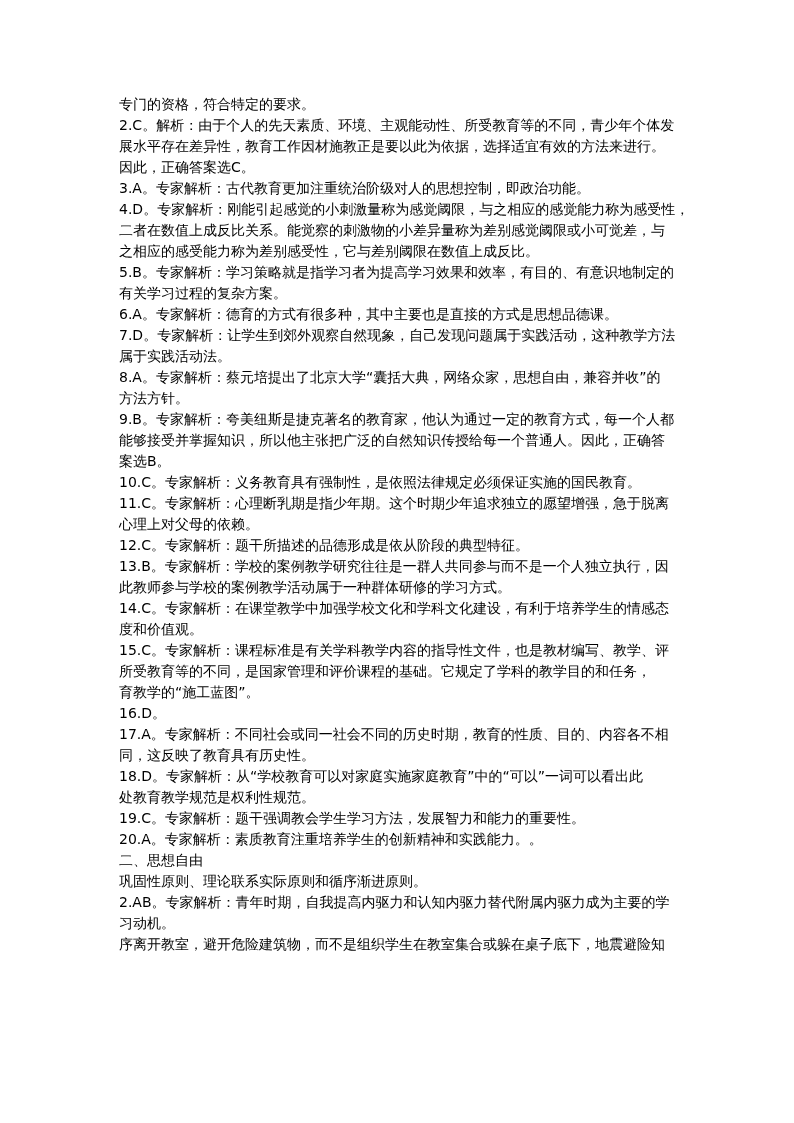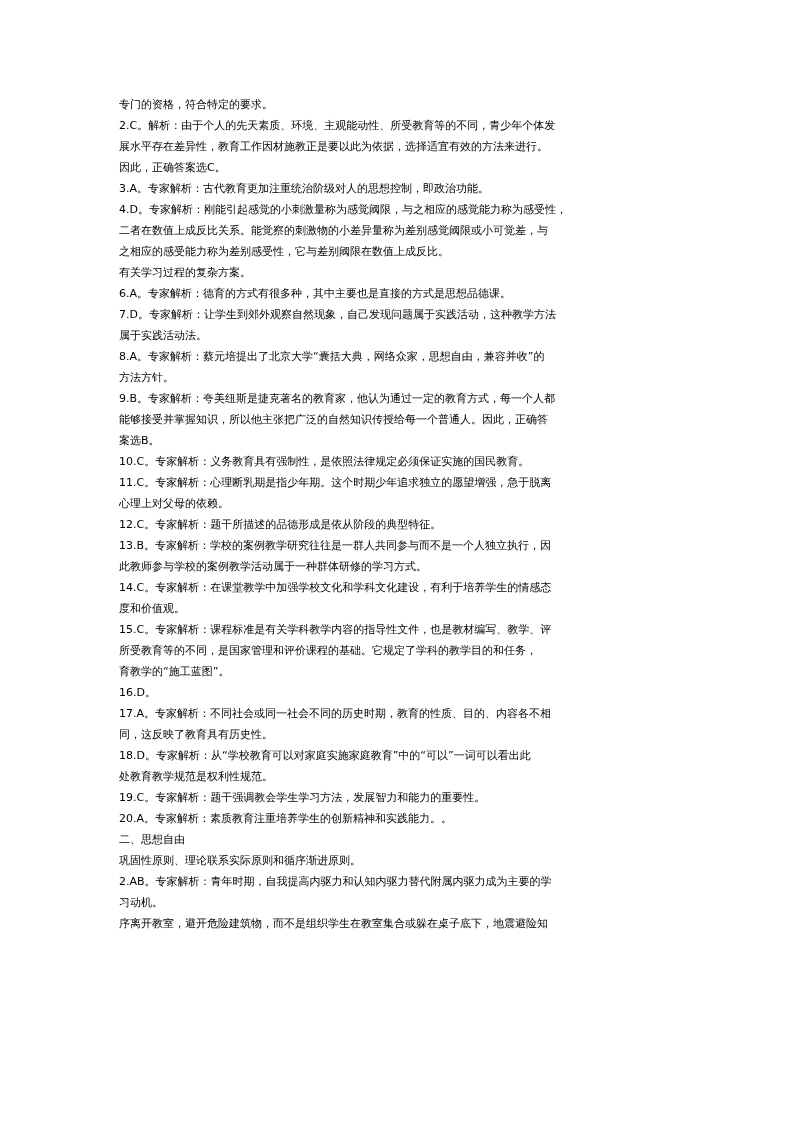--- a/index.html
+++ b/index.html
@@ -13,21 +13,21 @@
       position: relative;
       overflow: hidden;
     }
     .page {
       position: absolute;
       left: 119px;
       top: 94px;
       width: 566px;
       color: #000000;
       font-family: "DejaVu Sans", "Liberation Sans", sans-serif;
-      font-size: 11px;
+      font-size: 14px;
       line-height: 21px;
     }
     .line {
       display: block;
       height: 21px;
       white-space: nowrap;
       overflow: visible;
     }
   </style>
 </head>
@@ -35,20 +35,21 @@
 
 <div class="page">
   <span class="line">专门的资格，符合特定的要求。</span>
   <span class="line">2.C。解析：由于个人的先天素质、环境、主观能动性、所受教育等的不同，青少年个体发</span>
   <span class="line">展水平存在差异性，教育工作因材施教正是要以此为依据，选择适宜有效的方法来进行。</span>
   <span class="line">因此，正确答案选C。</span>
   <span class="line">3.A。专家解析：古代教育更加注重统治阶级对人的思想控制，即政治功能。</span>
   <span class="line">4.D。专家解析：刚能引起感觉的小刺激量称为感觉阈限，与之相应的感觉能力称为感受性，</span>
   <span class="line">二者在数值上成反比关系。能觉察的刺激物的小差异量称为差别感觉阈限或小可觉差，与</span>
   <span class="line">之相应的感受能力称为差别感受性，它与差别阈限在数值上成反比。</span>
+  <span class="line">5.B。专家解析：学习策略就是指学习者为提高学习效果和效率，有目的、有意识地制定的</span>
   <span class="line">有关学习过程的复杂方案。</span>
   <span class="line">6.A。专家解析：德育的方式有很多种，其中主要也是直接的方式是思想品德课。</span>
   <span class="line">7.D。专家解析：让学生到郊外观察自然现象，自己发现问题属于实践活动，这种教学方法</span>
   <span class="line">属于实践活动法。</span>
   <span class="line">8.A。专家解析：蔡元培提出了北京大学“囊括大典，网络众家，思想自由，兼容并收”的</span>
   <span class="line">方法方针。</span>
   <span class="line">9.B。专家解析：夸美纽斯是捷克著名的教育家，他认为通过一定的教育方式，每一个人都</span>
   <span class="line">能够接受并掌握知识，所以他主张把广泛的自然知识传授给每一个普通人。因此，正确答</span>
   <span class="line">案选B。</span>
   <span class="line">10.C。专家解析：义务教育具有强制性，是依照法律规定必须保证实施的国民教育。</span>

